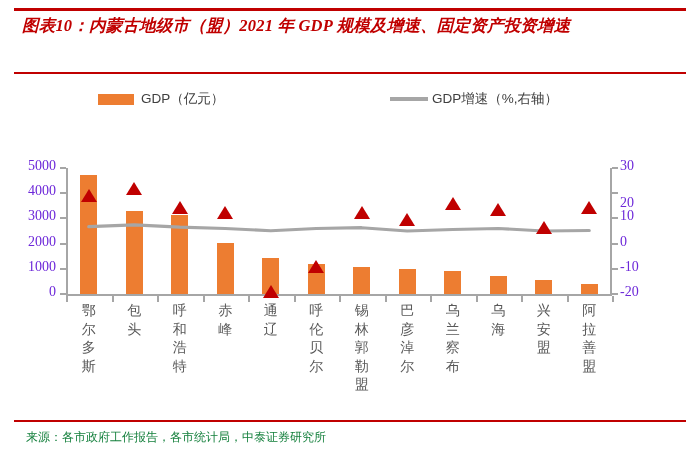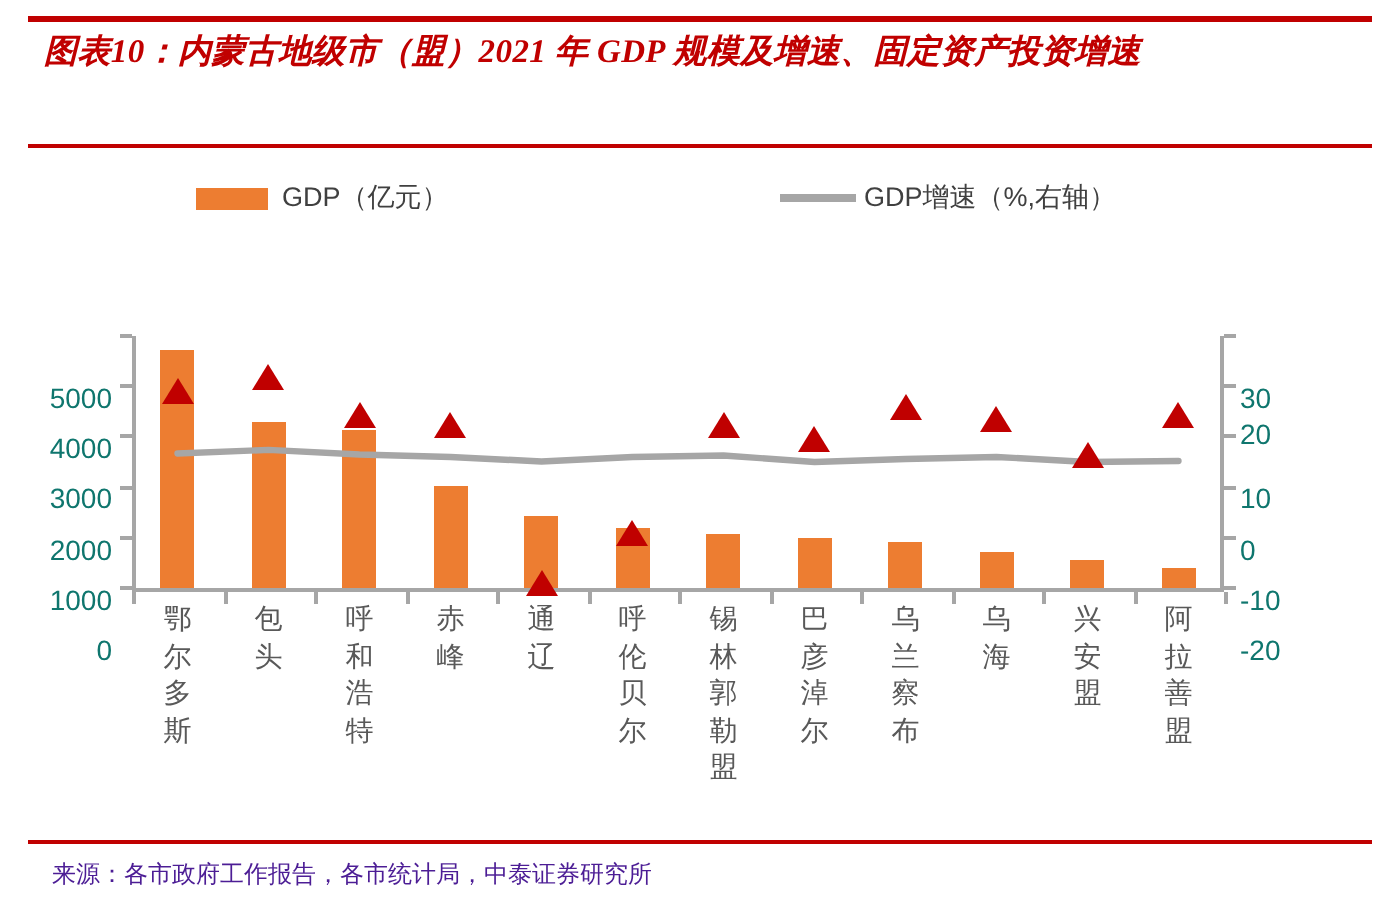--- a/index.html
+++ b/index.html
@@ -29,21 +29,21 @@
   #title {
     position:absolute; left:22px; top:12px; width:656px;
     color:#C00000;
     font-weight:bold; font-style:italic;
     font-size:16.5px; line-height:27px;
     letter-spacing:0.2px;
   }
 
   #source {
     position:absolute; left:26px; top:428px; width:640px;
-    color:#4c1d95; font-size:12px; line-height:18px;
+    color:#15803d; font-size:12px; line-height:18px;
   }
 
   
   #legend { position:absolute; left:0; top:84px; width:700px; height:62px; }
   .lg-item { position:absolute; display:flex; align-items:center; }
   .lg-label {
     font-size:13.5px; color:#404040; white-space:nowrap;
     font-family:"Liberation Sans","DejaVu Sans",sans-serif;
   }
   .swatch-bar { width:36px; height:11px; background:#ED7D31; margin-right:7px; }
@@ -64,24 +64,23 @@
   #y-left-axis  { left:66px;  top:18px; width:2px; height:127px; }
   #y-right-axis { left:610px; top:18px; width:2px; height:127px; }
   #x-axis       { left:66px;  top:144px; width:546px; height:2px; }
 
   .tick { position:absolute; background:#A6A6A6; height:2px; width:6px; }
   .tick-l { left:60px; }
   .tick-r { left:612px; }
   .xtick { position:absolute; background:#A6A6A6; width:2px; height:6px; top:146px; }
 
   .ylab {
-    position:absolute; font-size:14px; color:#0f766e;
-    font-family:Liberation Sans, sans-serif;
+    position:absolute; font-size:14px; color:#6d28d9;
+    font-family:Liberation Serif, serif;
     white-space:nowrap;
-    margin-top:33px;
   }
   .ylab-l { right:644px; text-align:right; }
   .ylab-r { left:620px; }
 
   #bars, #markers, #lineLayer { position:absolute; left:0; top:0; width:700px; height:270px; }
   .bar { position:absolute; background:#ED7D31; }
   .tri {
     position:absolute; width:0; height:0;
     border-left:8px solid transparent; border-right:8px solid transparent;
     border-bottom:13px solid #C00000;
@@ -139,21 +138,21 @@
     <div id="yticks-right">
         <div class="tick tick-r" style="top: 143px;"></div>
         <div class="ylab ylab-r" style="top: 134px;">-20</div>
         <div class="tick tick-r" style="top: 117.8px;"></div>
         <div class="ylab ylab-r" style="top: 108.8px;">-10</div>
         <div class="tick tick-r" style="top: 92.6px;"></div>
         <div class="ylab ylab-r" style="top: 83.6px;">0</div>
         <div class="tick tick-r" style="top: 67.4px;"></div>
         <div class="ylab ylab-r" style="top: 58.4px;">10</div>
         <div class="tick tick-r" style="top: 42.2px;"></div>
-        <div class="ylab ylab-r" style="top: 26px;">20</div>
+        <div class="ylab ylab-r" style="top: 45px;">20</div>
         <div class="tick tick-r" style="top: 17px;"></div>
         <div class="ylab ylab-r" style="top: 8px;">30</div>
       </div>
     <div id="xticks">
         <div class="xtick" style="left: 66px;"></div>
         <div class="xtick" style="left: 111.5px;"></div>
         <div class="xtick" style="left: 157px;"></div>
         <div class="xtick" style="left: 202.5px;"></div>
         <div class="xtick" style="left: 248px;"></div>
         <div class="xtick" style="left: 293.5px;"></div>

